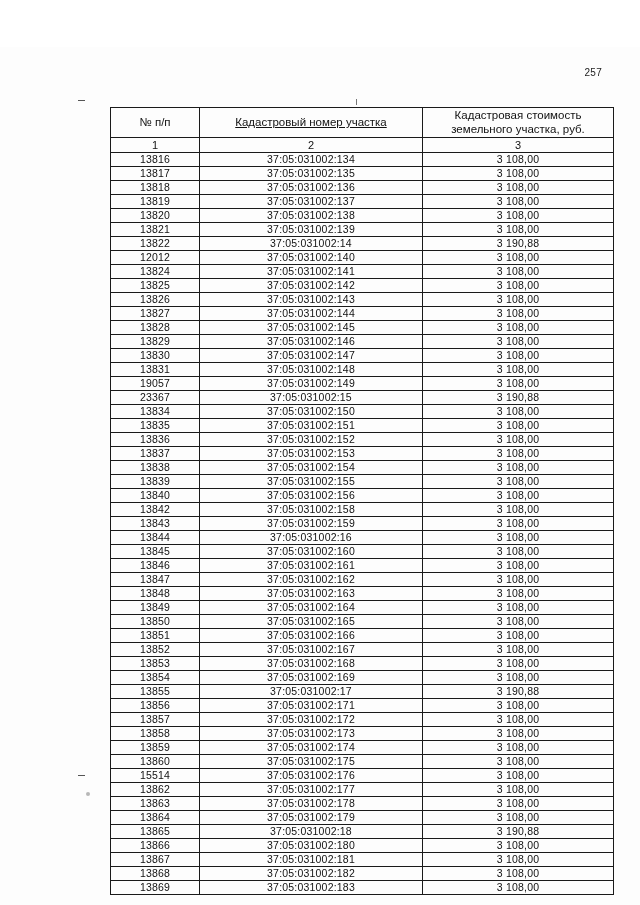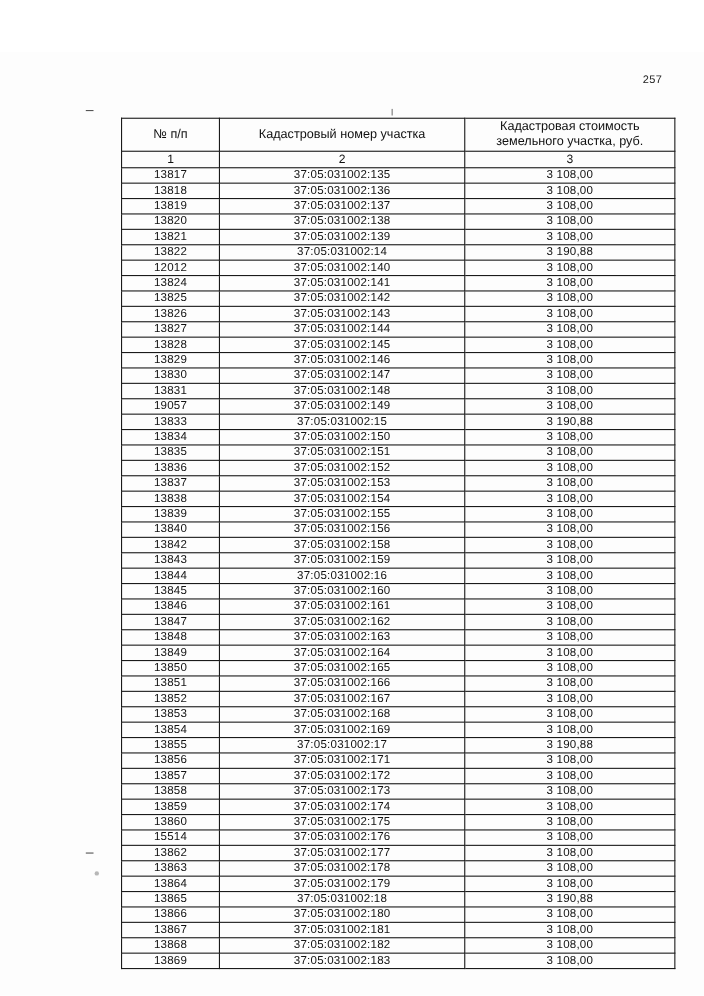--- a/index.html
+++ b/index.html
@@ -73,21 +73,21 @@
     vertical-align: middle;
     font-weight: normal;
   }
   th.h {
     font-size: 11.5px;
     line-height: 1.25;
     padding: 7px 4px;
     font-weight: normal;
   }
   .col1 { width: 88px; }
-  .col2 { width: 222px; }
+  .col2 { width: 222px; text-decoration: underline; }
   .col3 { width: 190px; }
 
   td.num {
     font-size: 10.5px;
     height: 13px;
     line-height: 13px;
     letter-spacing: 0.2px;
   }
   tr.colnum td {
     font-size: 11px;
@@ -126,20 +126,25 @@
           <th class="h col3">Кадастровая стоимость земельного участка, руб.</th>
         </tr>
         <tr class="colnum">
           <td>1</td>
           <td>2</td>
           <td>3</td>
         </tr>
       </thead>
       <tbody>
           <tr>
+            <td class="num">13816</td>
+            <td class="num">37:05:031002:134</td>
+            <td class="num">3 108,00</td>
+          </tr>
+          <tr>
             <td class="num">13817</td>
             <td class="num">37:05:031002:135</td>
             <td class="num">3 108,00</td>
           </tr>
           <tr>
             <td class="num">13818</td>
             <td class="num">37:05:031002:136</td>
             <td class="num">3 108,00</td>
           </tr>
           <tr>
@@ -206,21 +211,21 @@
             <td class="num">13831</td>
             <td class="num">37:05:031002:148</td>
             <td class="num">3 108,00</td>
           </tr>
           <tr>
             <td class="num">19057</td>
             <td class="num">37:05:031002:149</td>
             <td class="num">3 108,00</td>
           </tr>
           <tr>
-            <td class="num">13833</td>
+            <td class="num">23367</td>
             <td class="num">37:05:031002:15</td>
             <td class="num">3 190,88</td>
           </tr>
           <tr>
             <td class="num">13834</td>
             <td class="num">37:05:031002:150</td>
             <td class="num">3 108,00</td>
           </tr>
           <tr>
             <td class="num">13835</td>

